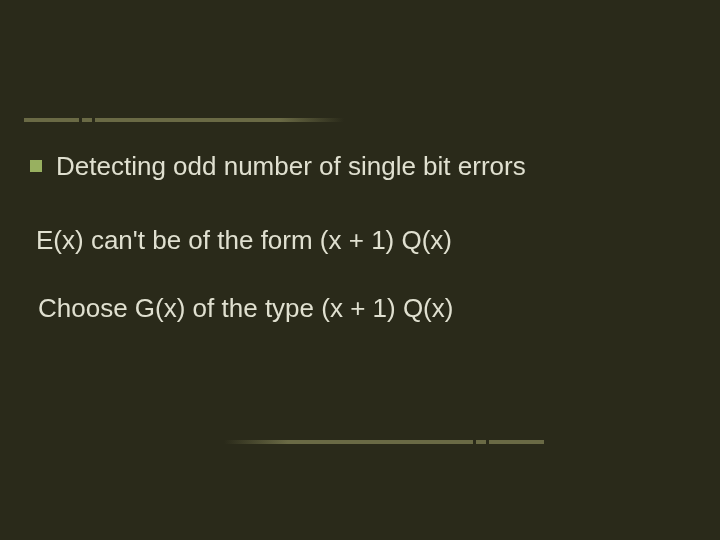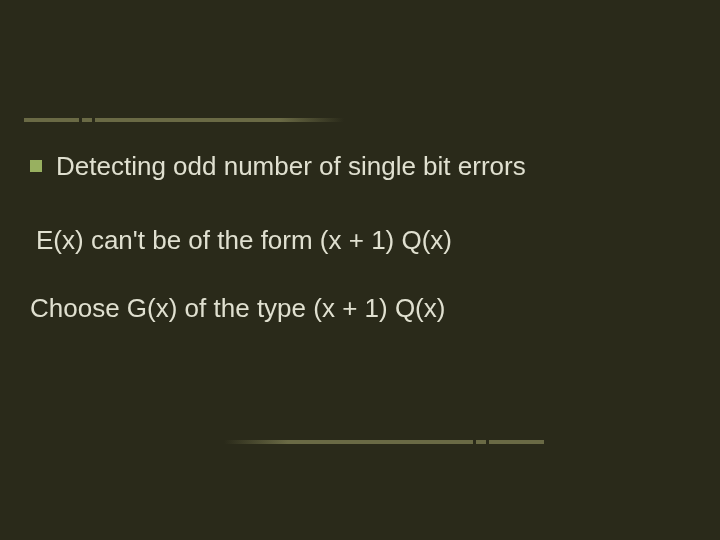--- a/index.html
+++ b/index.html
@@ -64,21 +64,21 @@
     font-size: 26px;
     line-height: 1.3;
     color: #e0e0d0;
     margin-left: 6px;
     margin-bottom: 34px;
   }
   .line3 {
     font-size: 26px;
     line-height: 1.3;
     color: #e0e0d0;
-    margin-left: 0px;
+    margin-left: 8px;
   }
 </style>
 </head>
 <body>
 
 <div class="slide">
 
   <div class="divider-top">
     <div class="gap1"></div>
       <div class="gap2"></div>

